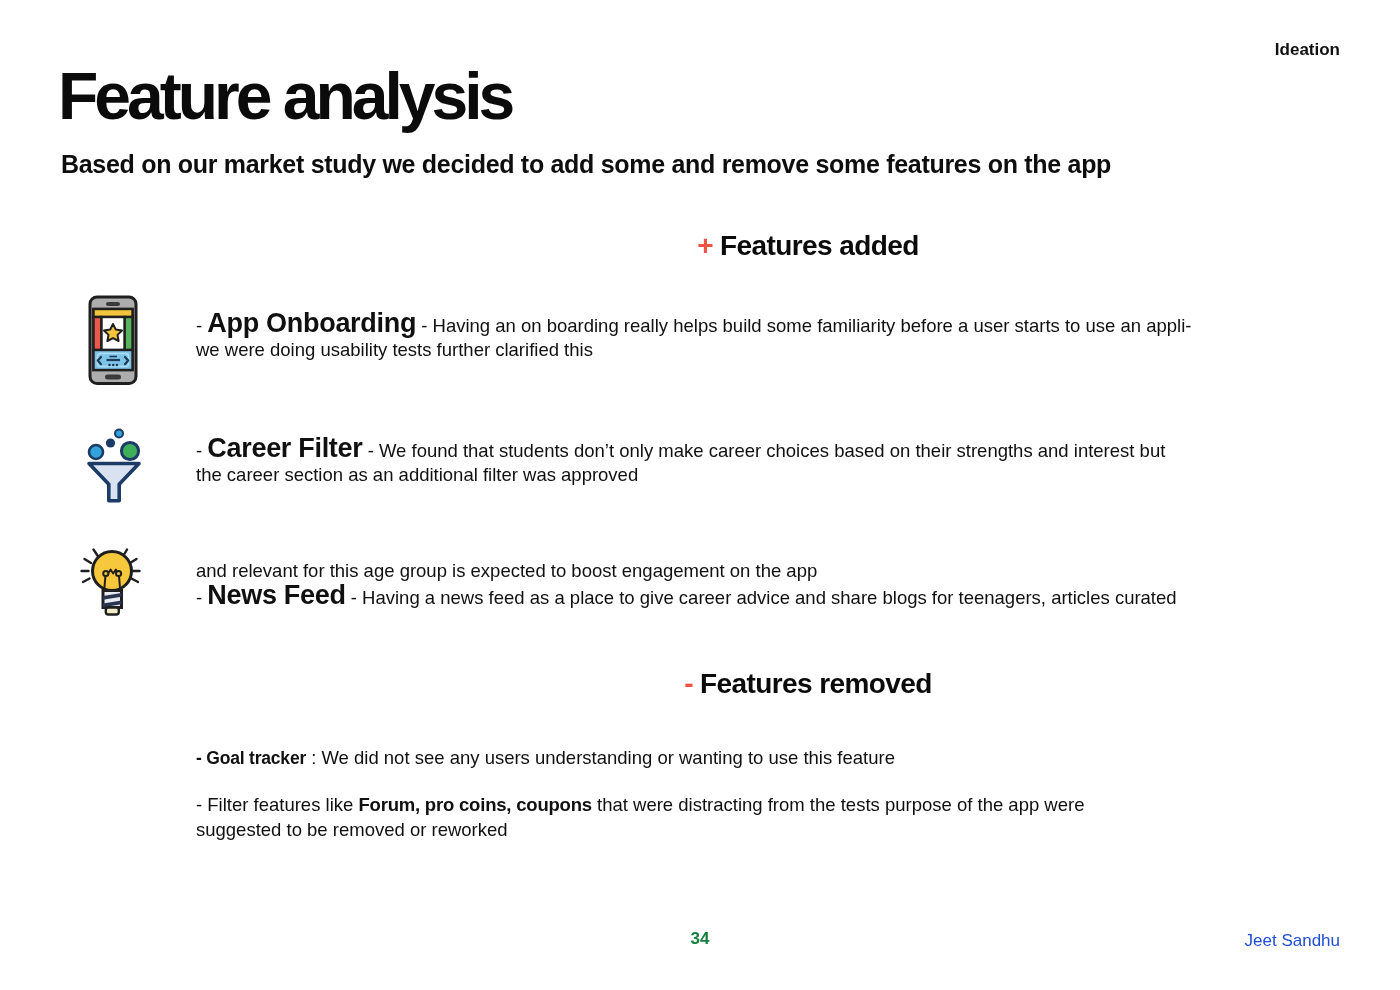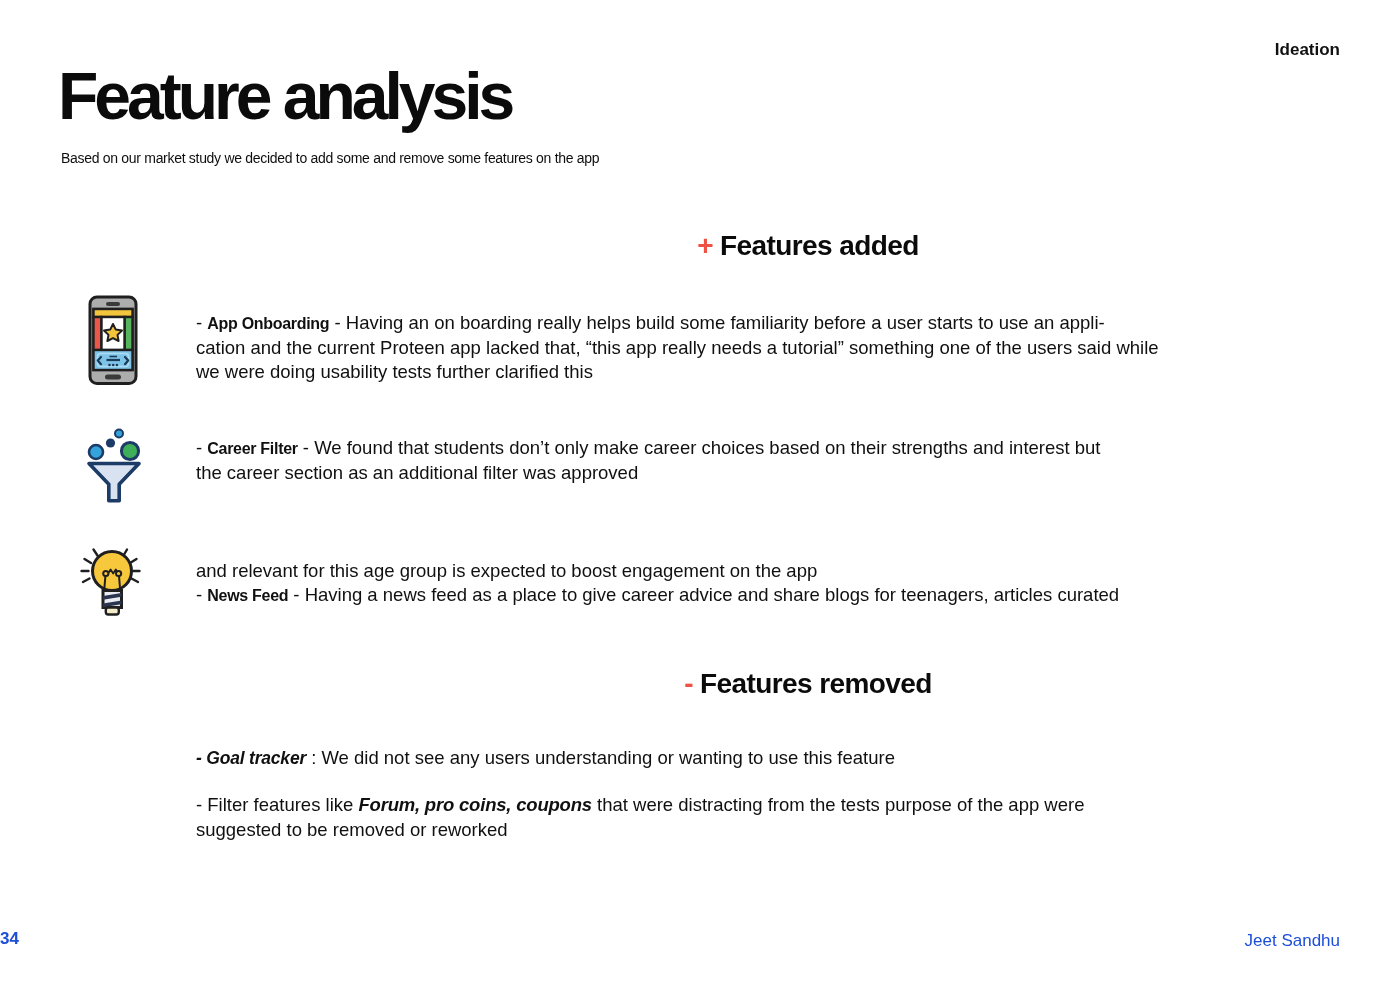--- a/index.html
+++ b/index.html
@@ -7,58 +7,58 @@
     position:relative; width:1400px; height:990px; background:#ffffff;
     font-family:"Liberation Sans", sans-serif; color:#111111; overflow:hidden;
   }
   .slide-tag { position:absolute; top:40px; right:60px; font-size:17px; color:#111;font-weight:bold; }
   .page-title {
     position:absolute; top:58px; left:58px;
     font-size:66px; font-weight:900; letter-spacing:-4px; color:#0b0b0b;
   }
   .page-subtitle {
     position:absolute; top:150px; left:61px;
-    font-size:14px; font-weight:400; letter-spacing:-0.3px; color:#0e0e0e;
+    font-size:25px; font-weight:700; letter-spacing:-0.3px; color:#0e0e0e;
   }
   .section-heading {
     position:absolute; left:108px; width:1400px; text-align:center;
     font-size:28px; font-weight:800; letter-spacing:-0.6px; color:#0b0b0b;
   }
   #heading-added   { top:230px; }
   #heading-removed { top:668px; }
   .section-heading .sym { color:#EE5244; margin-right:7px; font-weight:800; }
 
   .feature {
     position:absolute; left:196px; width:1140px;
     font-size:18.5px; line-height:24px; color:#101010;
   }
   .feature .line { white-space:nowrap; }
-  .feature b.lead { font-size:16px; font-weight:700; letter-spacing:-0.3px; }
+  .feature b.lead { font-size:27px; font-weight:700; letter-spacing:-0.3px; }
   #feat-0 { top:311px; }
   #feat-1 { top:436px; }
   #feat-2 { top:559px; }
 
   .icon { position:absolute; }
   #icon-0 { left:88px; top:295px; }
   #icon-1 { left:85px; top:426px; }
   #icon-2 { left:79px; top:543px; }
 
   .removed-item {
     position:absolute; left:196px; width:1150px;
     font-size:18.5px; line-height:24.5px; color:#101010;
   }
   .removed-item .line { white-space:nowrap; }
   #removed-0 { top:746px; }
   #removed-1 { top:793px; }
-  .removed-item b { font-weight:700; letter-spacing:-0.2px;font-style:italic; }
+  .removed-item b { font-weight:700; letter-spacing:-0.2px; }
   #removed-0 b { font-size:17.5px; }
 
   .page-number {
-    position:absolute; top:929px; left:0; width:1400px; text-align:left;
-    font-size:17px; font-weight:700; color:#1d4ed8;
+    position:absolute; top:929px; left:0; width:1400px; text-align:center;
+    font-size:17px; font-weight:700; color:#15803d;
   }
   .author { position:absolute; top:931px; right:60px; font-size:17px; color:#1d4ed8; }
 </style>
 </head>
 <body>
 
 <div class="page">
 
   <div class="slide-tag">Ideation</div>
   <h1 class="page-title" style="margin:0;">Feature analysis</h1>
@@ -88,21 +88,20 @@
       <circle cx="21.5" cy="70" r="1.3" fill="#1C3B57"></circle>
       <circle cx="25.2" cy="70" r="1.3" fill="#1C3B57"></circle>
       <circle cx="28.9" cy="70" r="1.3" fill="#1C3B57"></circle>
     </svg>
   </div>
 
   <div class="feature" id="feat-0">
     <div class="line">
       <span>- </span><b class="lead">App Onboarding</b><span> - Having an on boarding really helps build some familiarity before a user starts to use an appli-</span>
     </div>
-    <div class="line">cation and the current Proteen app lacked that, “this app really needs a tutorial” something one of the users said while</div>
     <div class="line">we were doing usability tests further clarified this</div>
   </div>
 
   <div class="icon" id="icon-1">
     <svg width="58" height="80" viewBox="0 0 58 80">
       <circle cx="11" cy="26" r="7" fill="#35A3DB" stroke="#1C3B66" stroke-width="2.6"></circle>
       <circle cx="25.5" cy="17" r="4.6" fill="#1C3B66"></circle>
       <circle cx="34" cy="7.5" r="4" fill="#35A3DB" stroke="#1C3B66" stroke-width="2"></circle>
       <circle cx="45" cy="25" r="8.6" fill="#3FAE59" stroke="#1C3B66" stroke-width="3"></circle>
       <path d="M4,37.5 h50 l-19.8,20.8 v16.5 h-10.4 v-16.5 Z" fill="#D9E2F1" stroke="#1C3B66" stroke-width="3.6" stroke-linejoin="round"></path>

